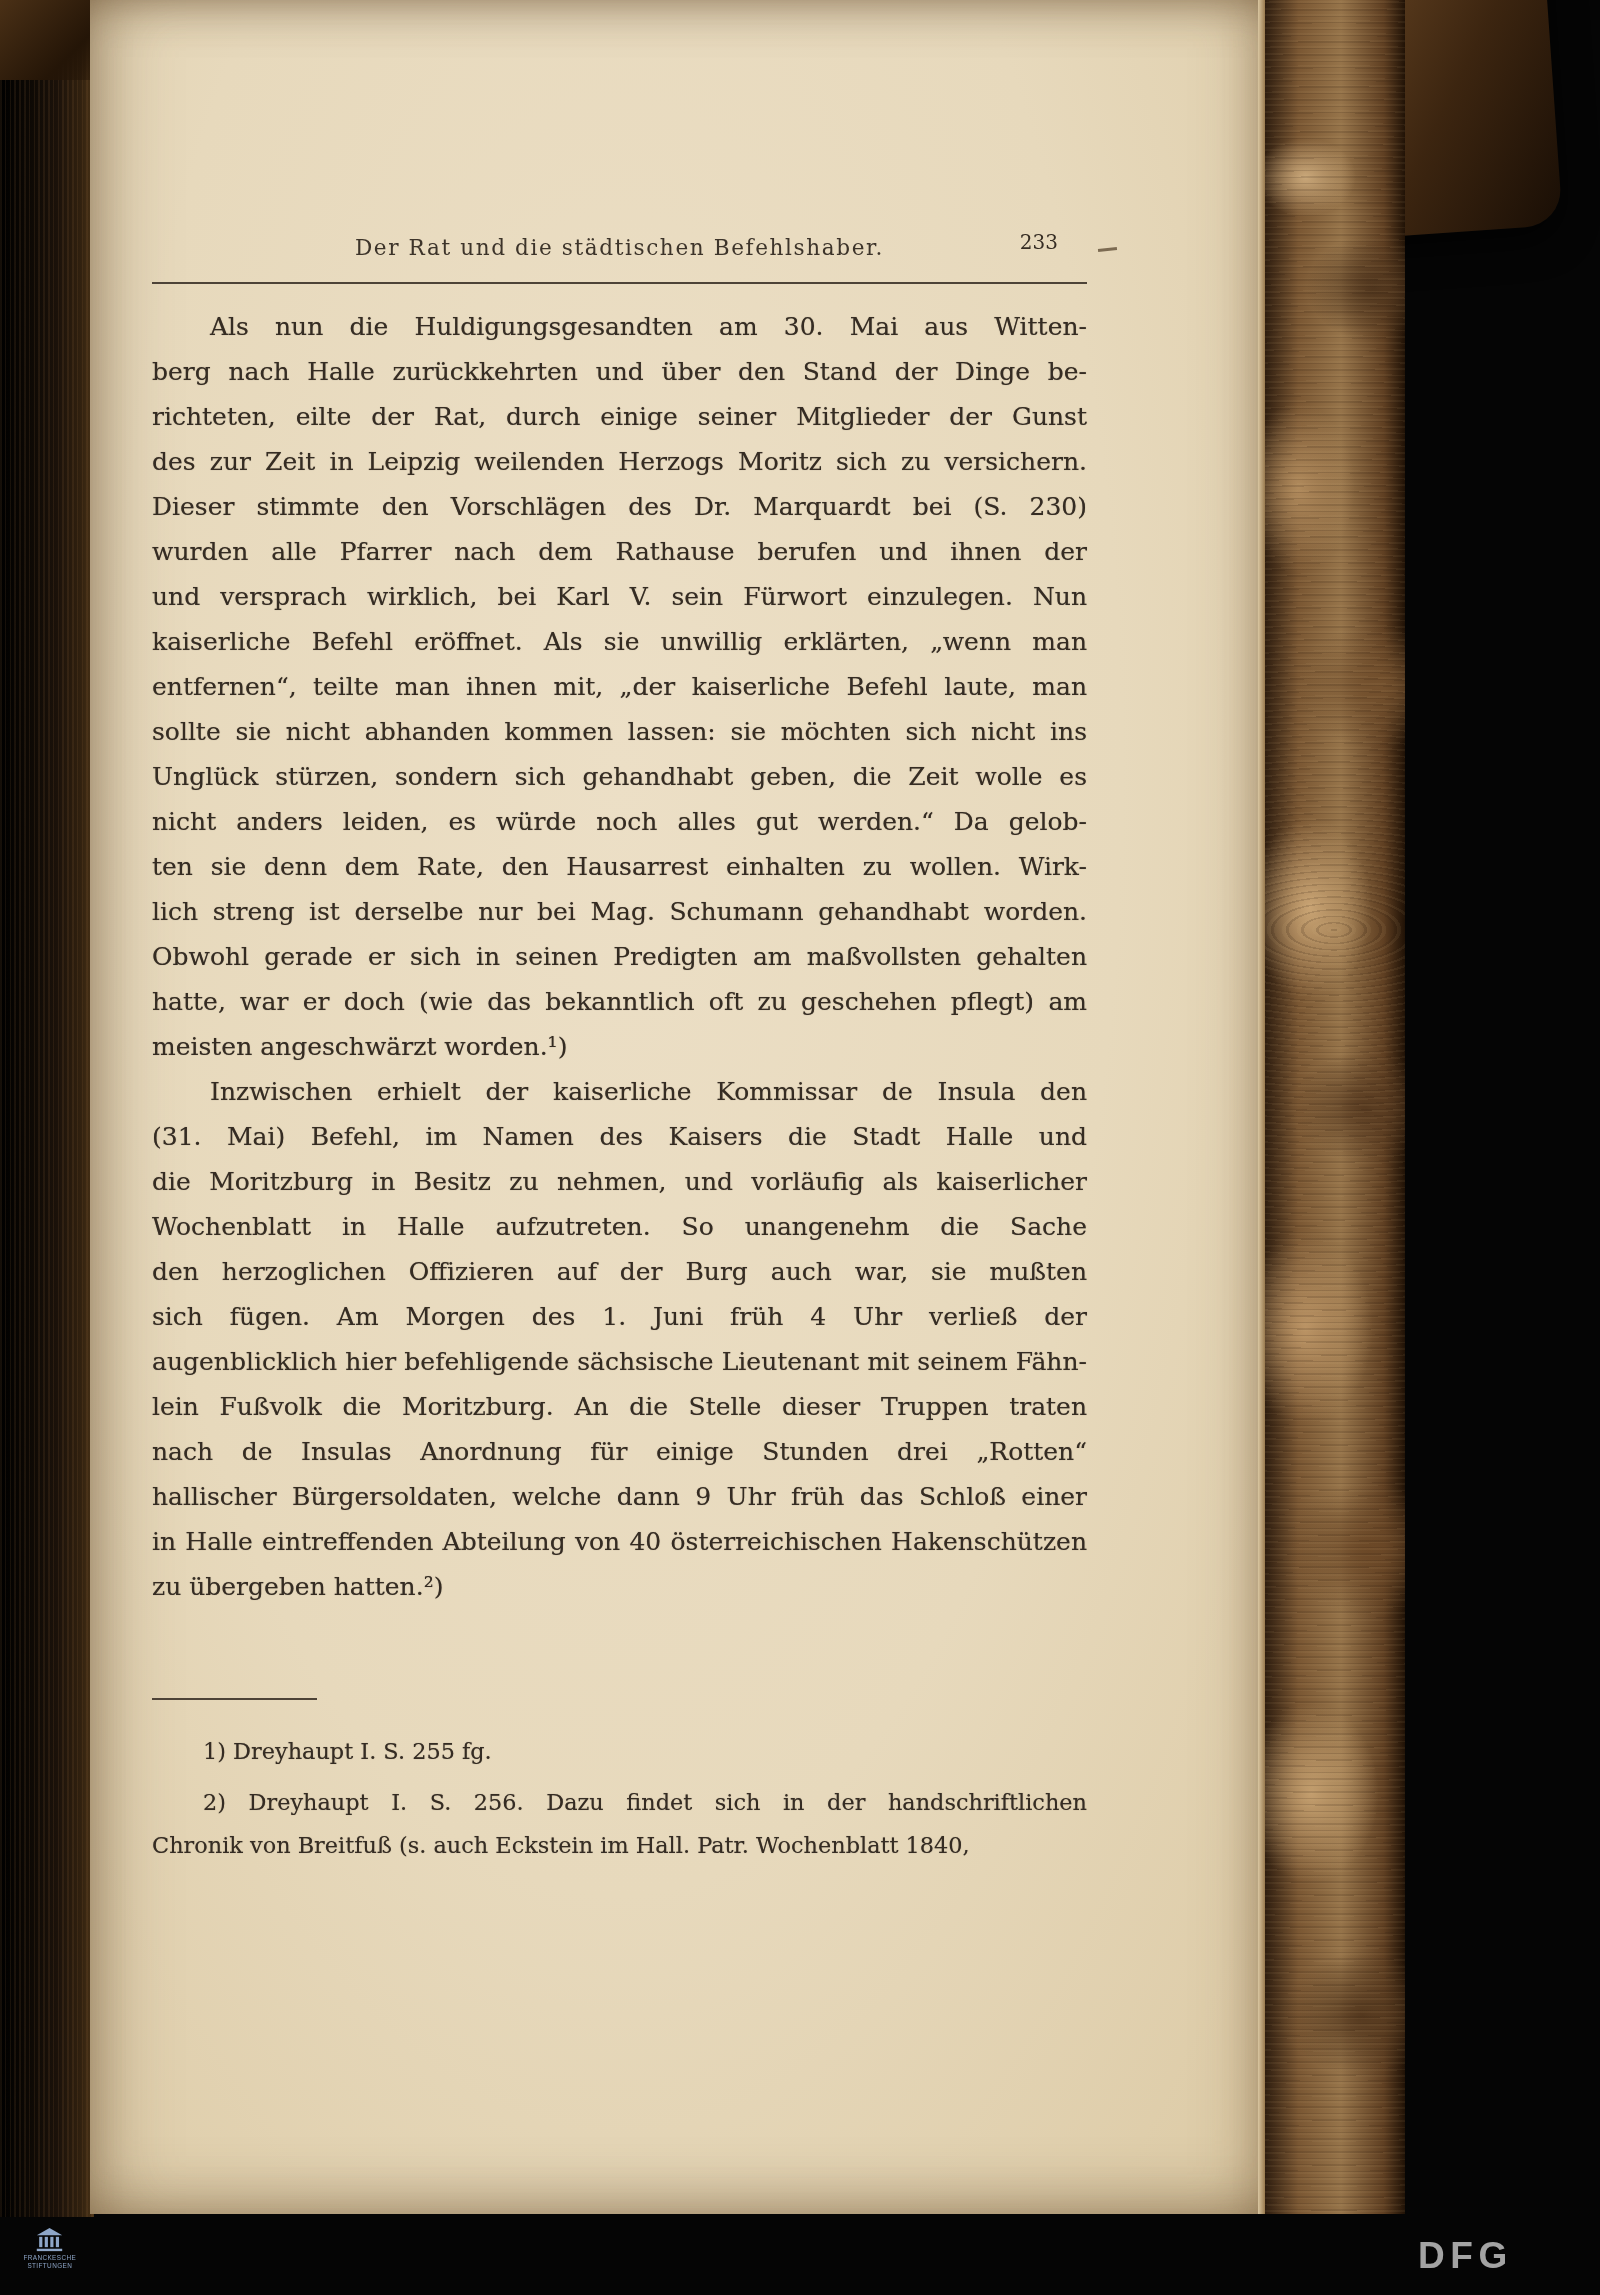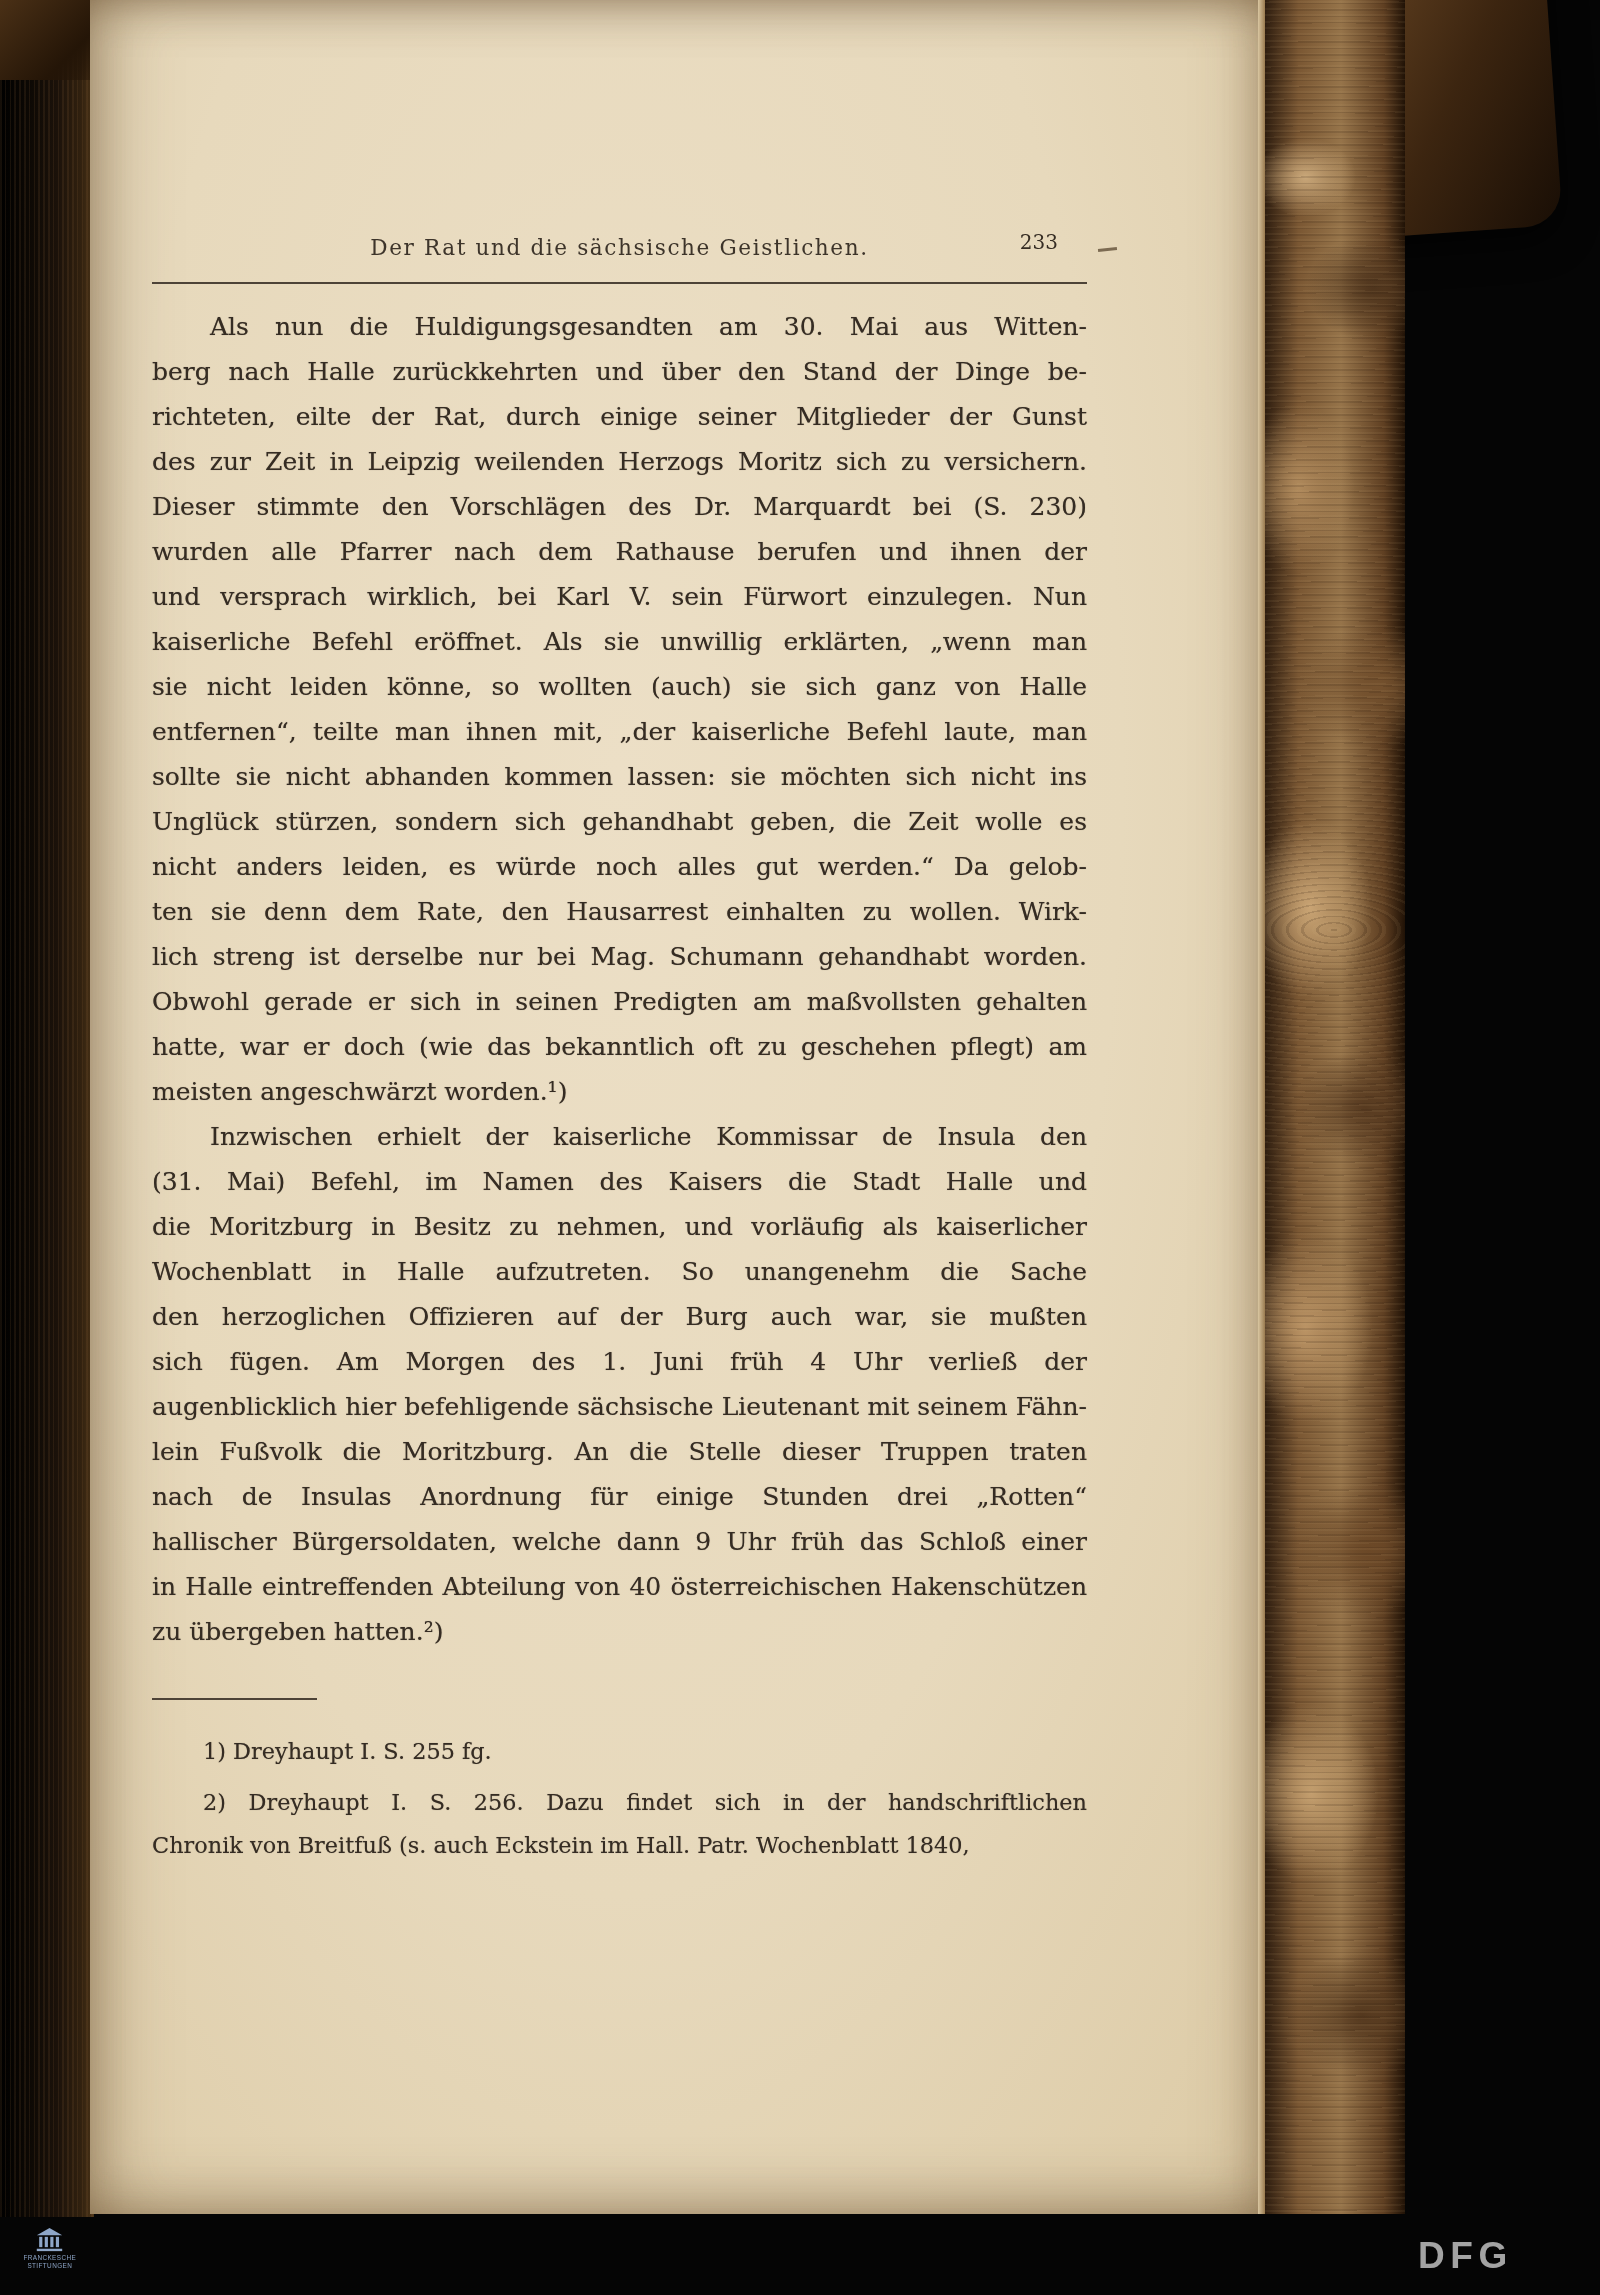--- a/index.html
+++ b/index.html
@@ -111,37 +111,36 @@
 
   <div class="leather-corner"></div>
   <div class="fore-edge"></div>
 
   <div class="page">
     <div class="page-edge-sliver"></div>
 
     <div class="text-col">
 
       <div class="header-row">
-        <div class="running-title">Der Rat und die sächsische Geistlichen.</div>
+        <div class="running-title">Der Rat und die städtischen Befehlshaber.</div>
         <div class="page-number">233</div>
         <div class="header-dash"></div>
       </div>
       <div class="header-rule"></div>
 
       <div class="body-text">
         <div>
           <div class="line first">Als nun die Huldigungsgesandten am 30. Mai aus Witten-</div>
           <div class="line">berg nach Halle zurückkehrten und über den Stand der Dinge be-</div>
           <div class="line">richteten, eilte der Rat, durch einige seiner Mitglieder der Gunst</div>
           <div class="line">des zur Zeit in Leipzig weilenden Herzogs Moritz sich zu versichern.</div>
           <div class="line">Dieser stimmte den Vorschlägen des Dr. Marquardt bei (S. 230)</div>
           <div class="line">wurden alle Pfarrer nach dem Rathause berufen und ihnen der</div>
           <div class="line">und versprach wirklich, bei Karl V. sein Fürwort einzulegen. Nun</div>
           <div class="line">kaiserliche Befehl eröffnet. Als sie unwillig erklärten, „wenn man</div>
-          <div class="line">sie nicht leiden könne, so wollten (auch) sie sich ganz von Halle</div>
           <div class="line">entfernen“, teilte man ihnen mit, „der kaiserliche Befehl laute, man</div>
           <div class="line">sollte sie nicht abhanden kommen lassen: sie möchten sich nicht ins</div>
           <div class="line">Unglück stürzen, sondern sich gehandhabt geben, die Zeit wolle es</div>
           <div class="line">nicht anders leiden, es würde noch alles gut werden.“ Da gelob-</div>
           <div class="line">ten sie denn dem Rate, den Hausarrest einhalten zu wollen. Wirk-</div>
           <div class="line">lich streng ist derselbe nur bei Mag. Schumann gehandhabt worden.</div>
           <div class="line">Obwohl gerade er sich in seinen Predigten am maßvollsten gehalten</div>
           <div class="line">hatte, war er doch (wie das bekanntlich oft zu geschehen pflegt) am</div>
           <div class="line last">meisten angeschwärzt worden.¹)</div>
         </div>

